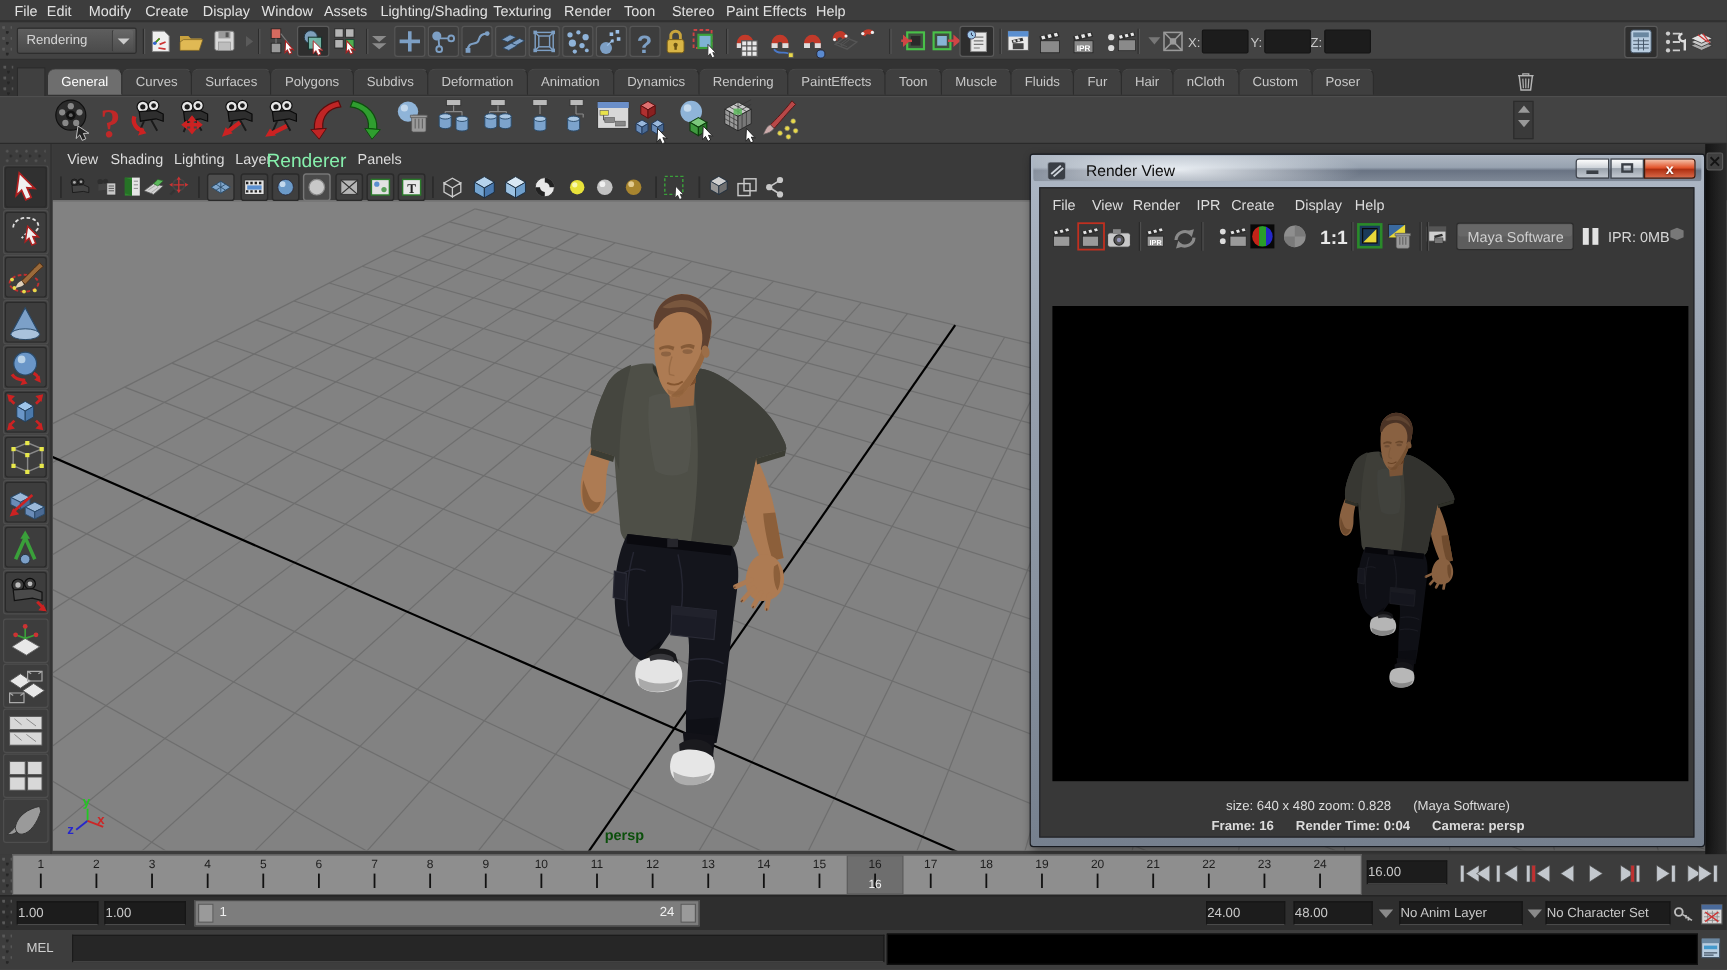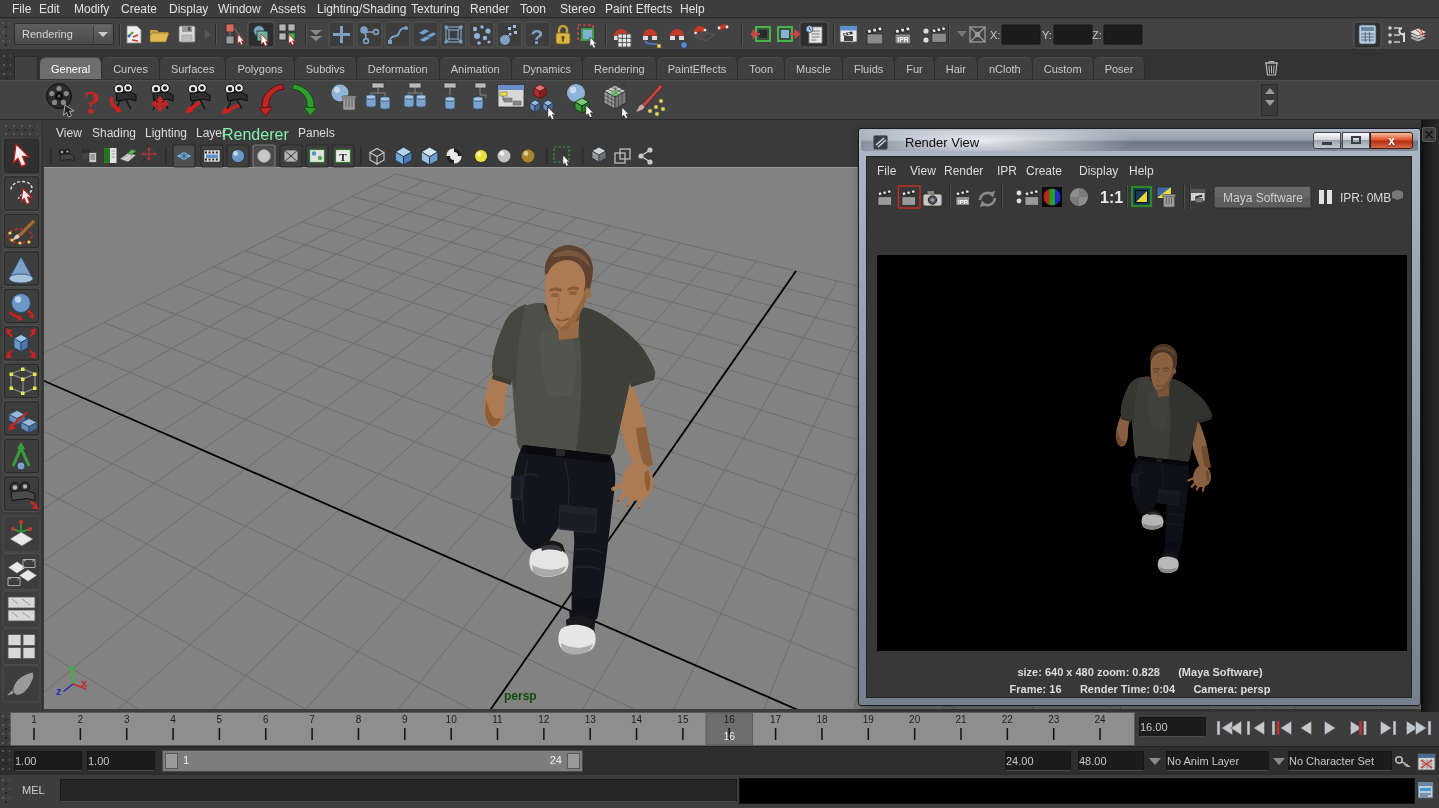--- a/index.html
+++ b/index.html
@@ -1026,21 +1026,21 @@
           <text x="473" y="19" font-size="12" fill="#d8d8d8" font-family="Liberation Sans">IPR: 0MB</text>
           <path d="M525 9 l5.5 -2.3 l5.5 2.3 v5.8 l-5.5 2.3 l-5.5 -2.3z" fill="#787878"></path>
         </svg>
         <div class="abs" style="left:10px;top:98px;width:530px;height:396px;background:#000;overflow:hidden">
           <svg class="abs" style="left:0;top:0" width="530" height="396" viewBox="0 0 530 396">
             <g transform="translate(-31.9,-48.3) scale(0.56)" filter="brightness(0.82)" opacity="0.97">
               <use href="#char"></use>
             </g>
           </svg>
         </div>
-        <div class="abs" style="left:0;top:509px;width:546px;text-align:center;color:#dcdcdc;font-size:11px;font-weight:bold">size: 640 x 480 zoom: 0.828&nbsp;&nbsp;&nbsp;&nbsp;&nbsp;&nbsp;(Maya Software)</div>
+        <div class="abs" style="left:0;top:509px;width:546px;text-align:center;color:#dcdcdc;font-size:11px;font-weight:normal">size: 640 x 480 zoom: 0.828&nbsp;&nbsp;&nbsp;&nbsp;&nbsp;&nbsp;(Maya Software)</div>
         <div class="abs" style="left:0;top:526px;width:546px;text-align:center;color:#dcdcdc;font-size:11px;font-weight:bold">Frame: 16&nbsp;&nbsp;&nbsp;&nbsp;&nbsp;&nbsp;Render Time: 0:04&nbsp;&nbsp;&nbsp;&nbsp;&nbsp;&nbsp;Camera: persp</div>
       </div>
     </div>
     <div class="abs" style="left:0;top:712px;width:1439px;height:34px;background:#3c3c3c">
       <div class="abs vgrip" style="left:1px;top:2px;height:30px"></div>
       <div class="abs" style="left:10px;top:0;width:1125px;height:34px;background:#8e8e8e;border:1px solid #5a5a5a">
         <svg class="abs" style="left:0;top:0" width="1123" height="32" viewBox="0 0 1123 32">
           <rect x="695.075" y="0" width="46.35" height="32" fill="#6e6e6e" stroke="#5a5a5a"></rect>
           <text x="23.0" y="10" font-size="10" fill="#1e1e1e" text-anchor="middle" font-family="Liberation Sans">1</text>
           <rect x="22.25" y="15" width="1.5" height="12" fill="#111"></rect>

